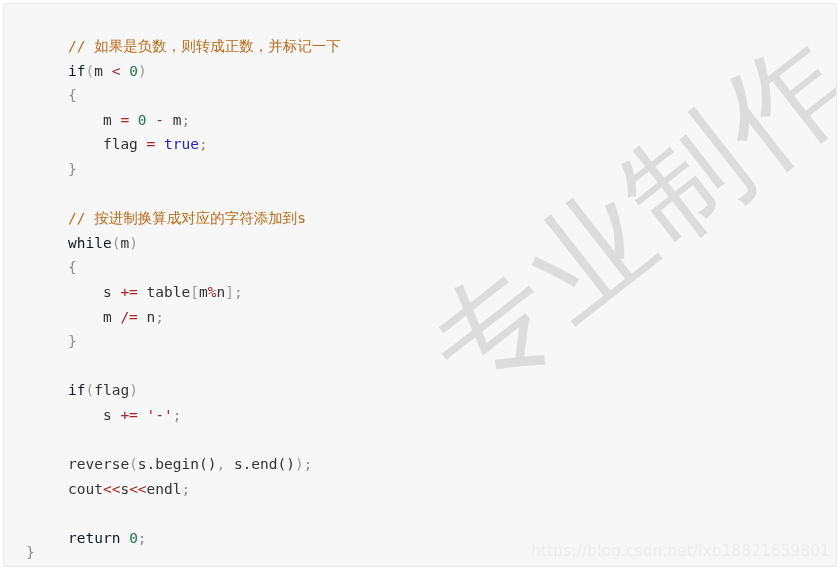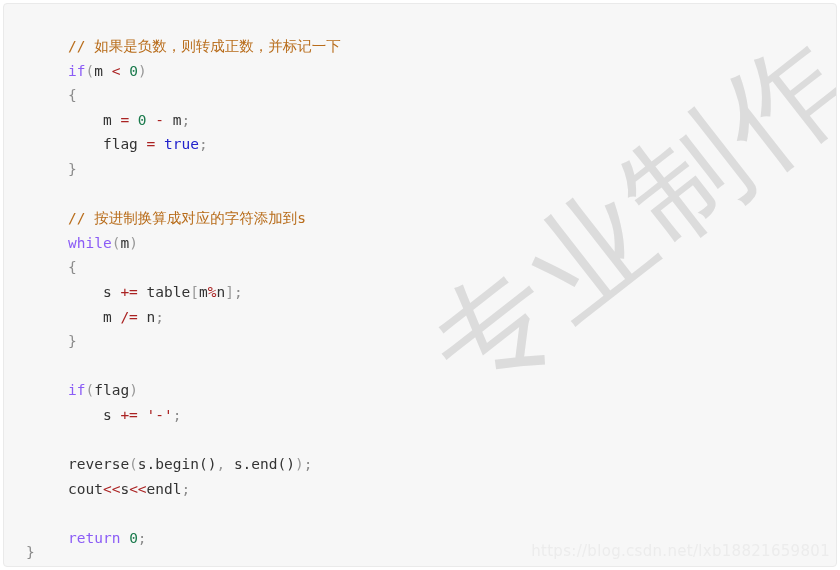--- a/index.html
+++ b/index.html
@@ -40,21 +40,21 @@
     line-height: 24.6px;
     white-space: pre;
     color: #333333;
     z-index: 3;
   }
   .ln { display: block; min-height: 24.6px; }
   .ln.blank { color: transparent; }
 
   
   .tok-comment  { color: #b86c1a; font-style: normal; }
-  .tok-keyword  { color: #8b5cf6; }
+  .tok-keyword  { color: #0f172a; }
   .tok-ident    { color: #333333; }
   .tok-punct    { color: #999999; }
   .tok-operator { color: #aa2222; }
   .tok-number   { color: #1a7a4c; }
   .tok-bool     { color: #2222cc; }
   .tok-string   { color: #aa2222; }
   .tok-brace    { color: #8c8c8c; }
   .tok-semi     { color: #8c8c8c; }
 
   

